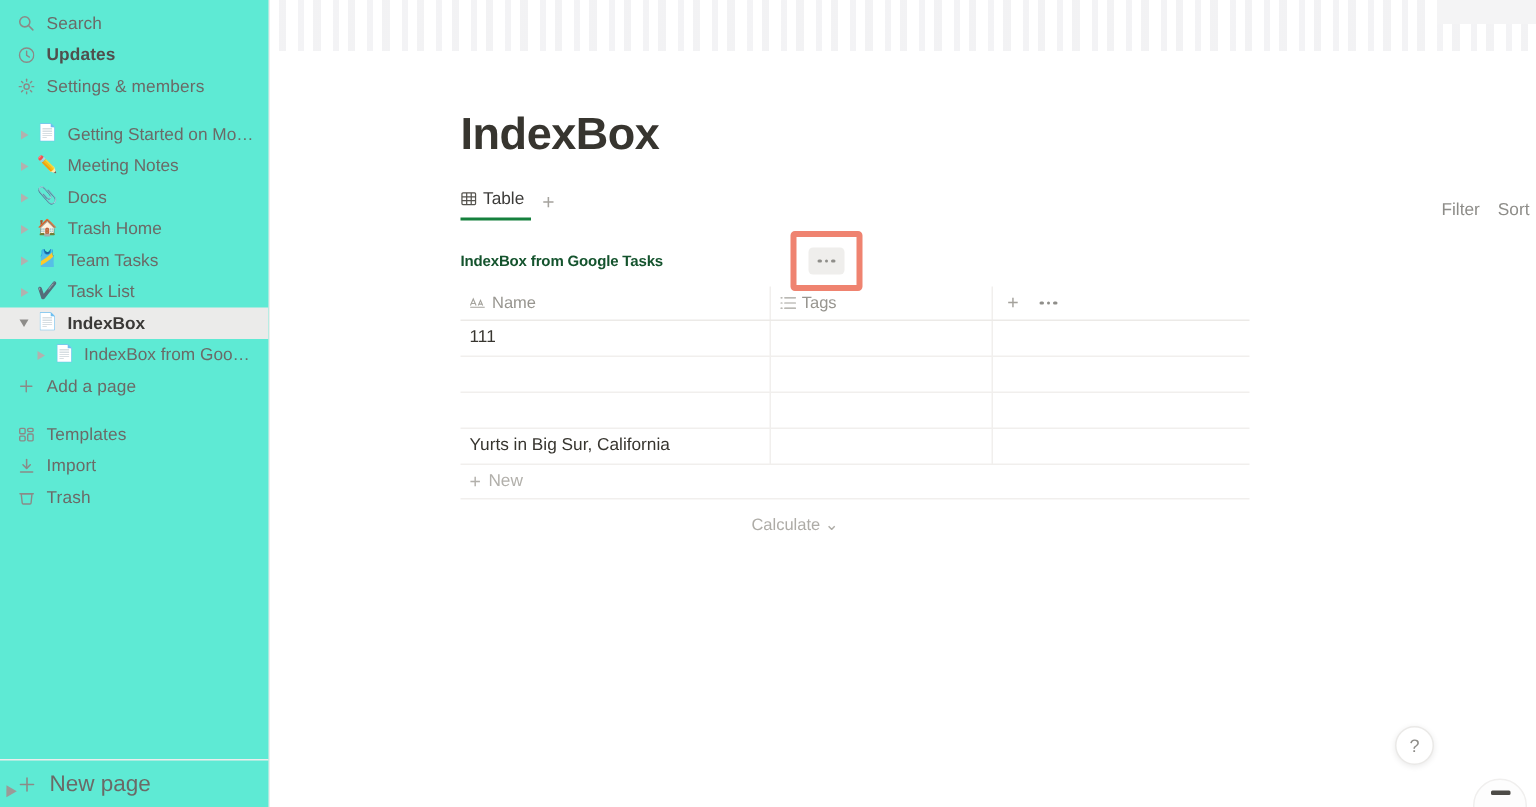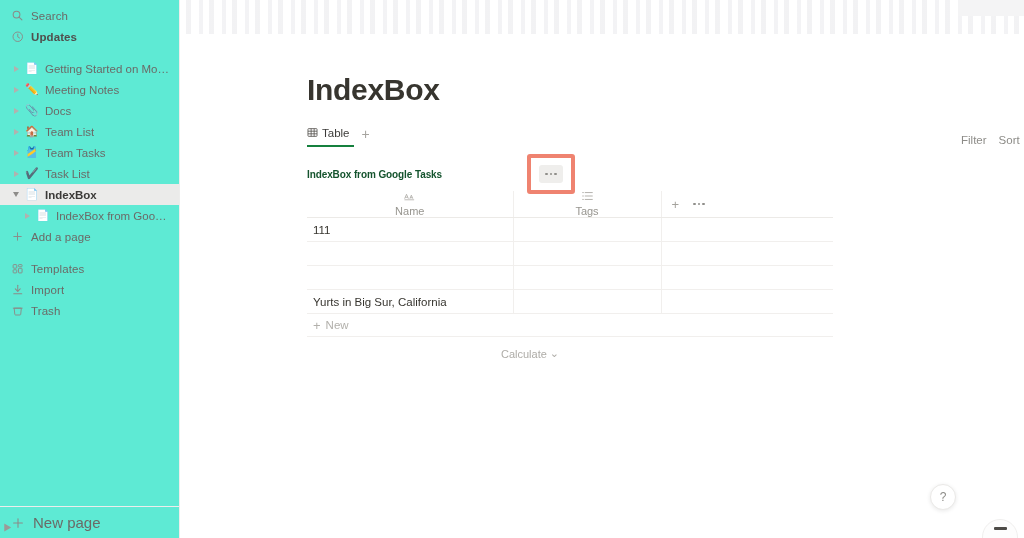--- a/index.html
+++ b/index.html
@@ -278,21 +278,21 @@
     border-bottom: 1px solid #eceae7;
     border-right: 1px solid #f1efed;
     text-align: left;
     font-weight: normal;
     font-size: 11px;
     color: #97958f;
     padding: 0 6px;
     vertical-align: middle;
   }
   table.grid th:last-child { border-right: none; }
-  .th-inner { display: flex; align-items: center; gap: 4px; cursor: pointer; flex-direction: column; }
+  .th-inner { display: flex; align-items: center; gap: 4px; cursor: pointer; }
   .th-inner .ico { display: flex; align-items: center; color: #a4a29c; }
 
   .th-actions { display: flex; align-items: center; gap: 14px; padding-left: 4px; }
   .th-plus { font-size: 13px; color: #a4a29c; cursor: pointer; line-height: 1; }
 
   table.grid td {
     height: 24px;
     border-bottom: 1px solid #f1efed;
     border-right: 1px solid #f1efed;
     font-size: 11.5px;
@@ -399,20 +399,38 @@
       <div class="sb-row bold">
         <span class="ico">
           <svg width="11.5" height="11.5" viewBox="0 0 16 16">
               <circle cx="8" cy="8" r="6.6" fill="none" stroke="currentColor" stroke-width="1.3"></circle>
               <path d="M8 4.4V8.2l2.6 1.6" fill="none" stroke="currentColor" stroke-width="1.3" stroke-linecap="round"></path>
             </svg>
         </span>
         <span class="lbl">Updates</span>
       </div>
 
+      <div class="sb-row">
+        <span class="ico">
+          <svg width="11.5" height="11.5" viewBox="0 0 16 16">
+            <circle cx="8" cy="8" r="2.4" fill="none" stroke="currentColor" stroke-width="1.3"></circle>
+            <g stroke="currentColor" stroke-width="1.3" stroke-linecap="round">
+              <line x1="8" y1="1.2" x2="8" y2="3"></line>
+                <line x1="8" y1="13" x2="8" y2="14.8"></line>
+              <line x1="1.2" y1="8" x2="3" y2="8"></line>
+                <line x1="13" y1="8" x2="14.8" y2="8"></line>
+              <line x1="3.3" y1="3.3" x2="4.5" y2="4.5"></line>
+                <line x1="11.5" y1="11.5" x2="12.7" y2="12.7"></line>
+              <line x1="12.7" y1="3.3" x2="11.5" y2="4.5"></line>
+                <line x1="4.5" y1="11.5" x2="3.3" y2="12.7"></line>
+            </g>
+          </svg>
+        </span>
+        <span class="lbl">Settings &amp; members</span>
+      </div>
 
       <div class="sb-gap"></div>
 
       <div class="pg-row">
         <span class="tri">
             <i></i>
           </span>
         <span class="pg-ico">📄</span>
         <span class="pg-lbl">Getting Started on Mobile</span>
       </div>
@@ -431,21 +449,21 @@
           </span>
         <span class="pg-ico">📎</span>
         <span class="pg-lbl">Docs</span>
       </div>
 
       <div class="pg-row">
         <span class="tri">
             <i></i>
           </span>
         <span class="pg-ico">🏠</span>
-        <span class="pg-lbl">Team List</span>
+        <span class="pg-lbl">Trash Home</span>
       </div>
 
       <div class="pg-row">
         <span class="tri">
             <i></i>
           </span>
         <span class="pg-ico">🎽</span>
         <span class="pg-lbl">Team Tasks</span>
       </div>
 

